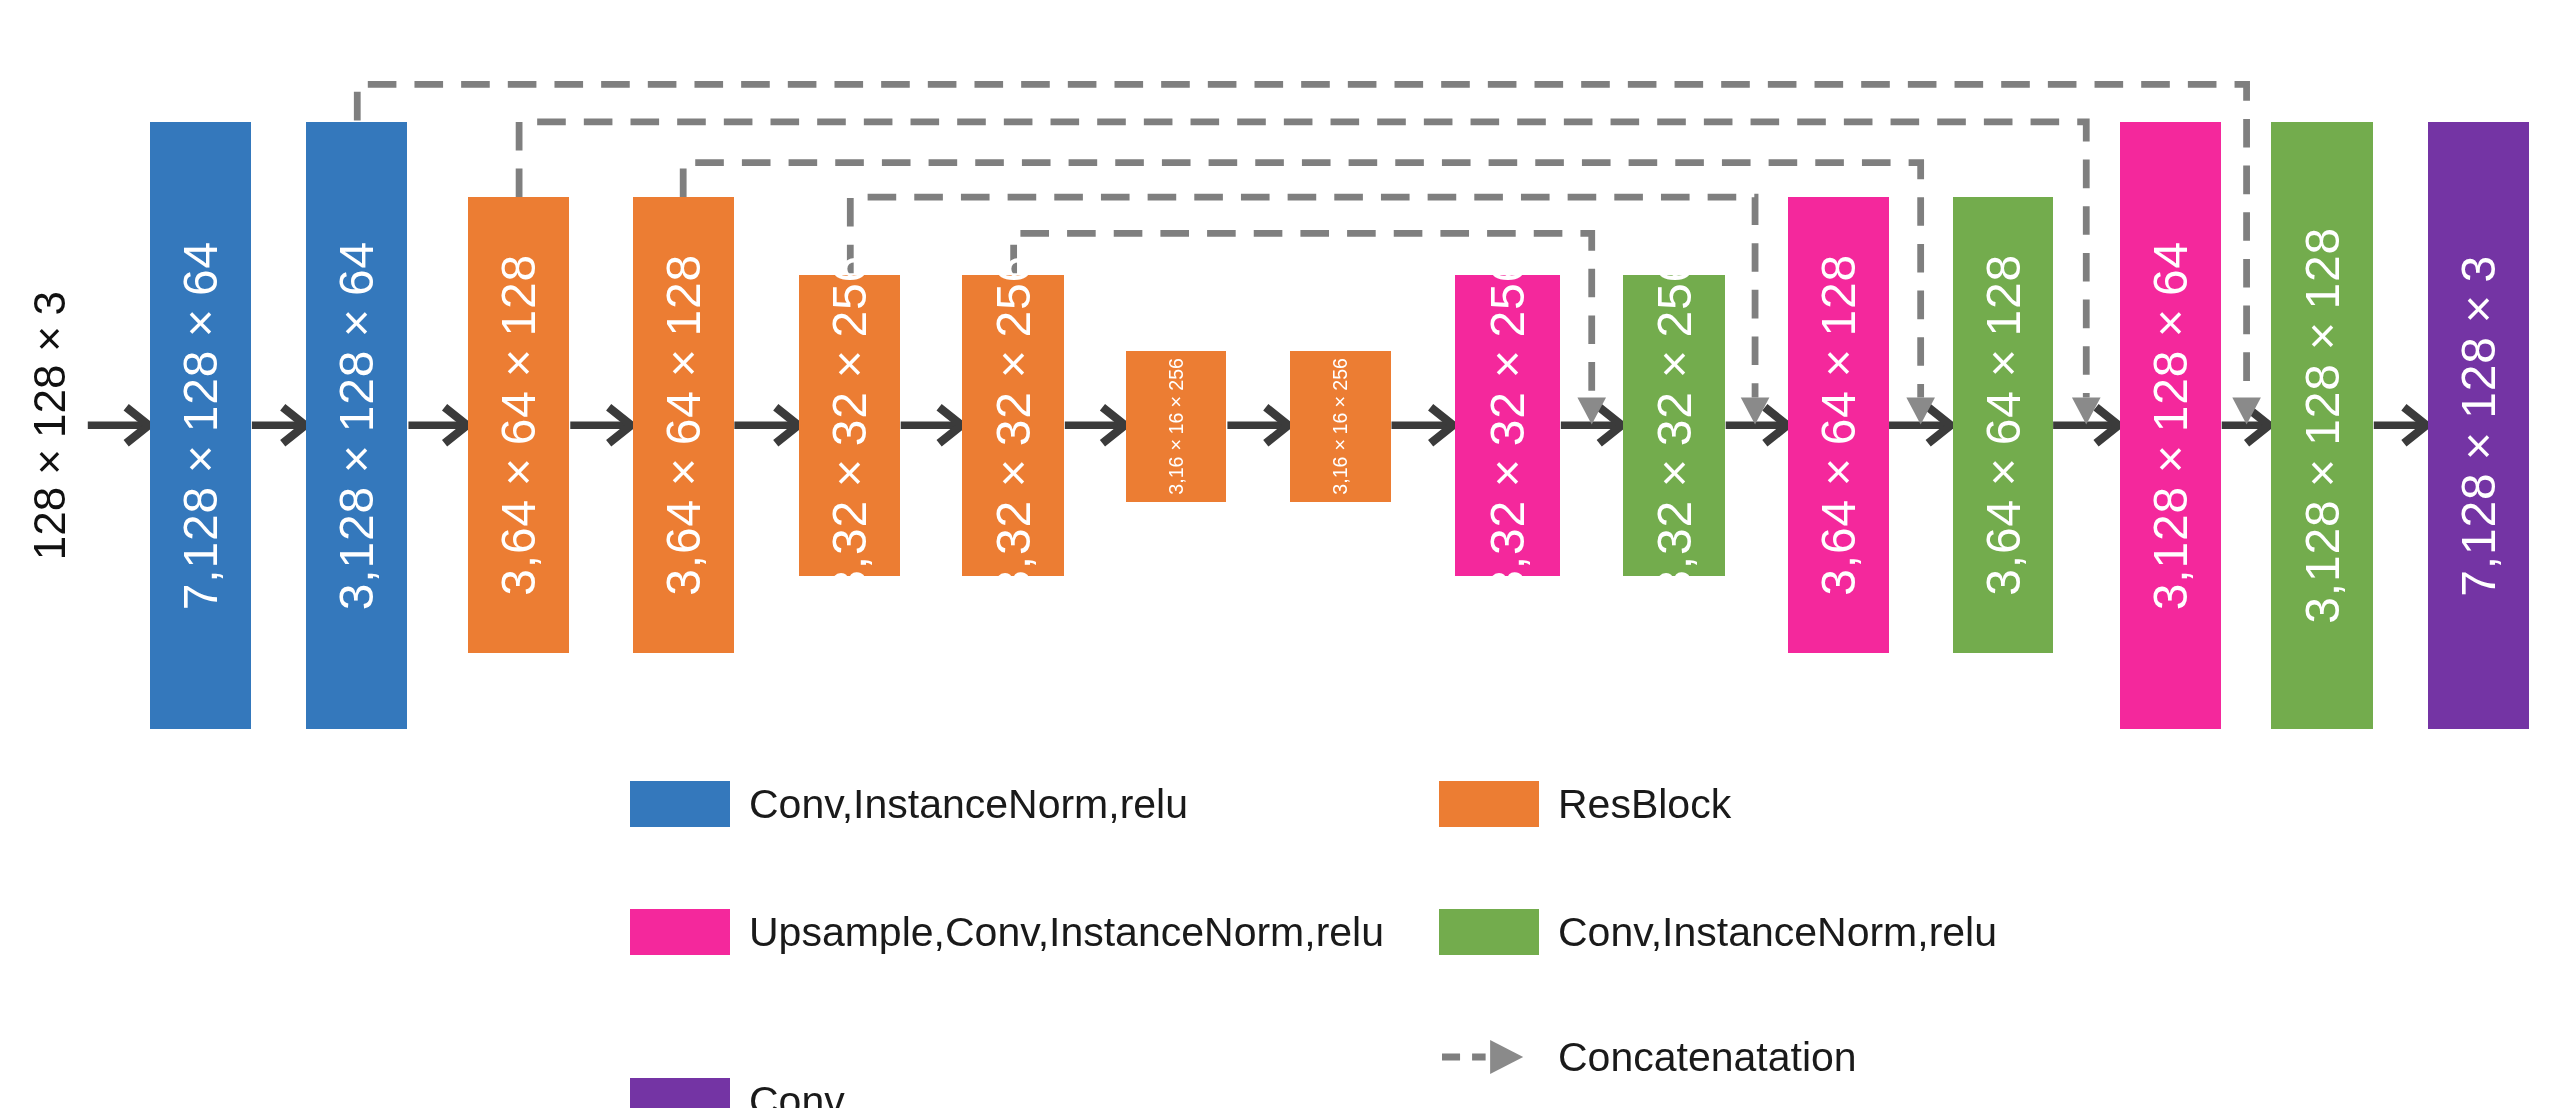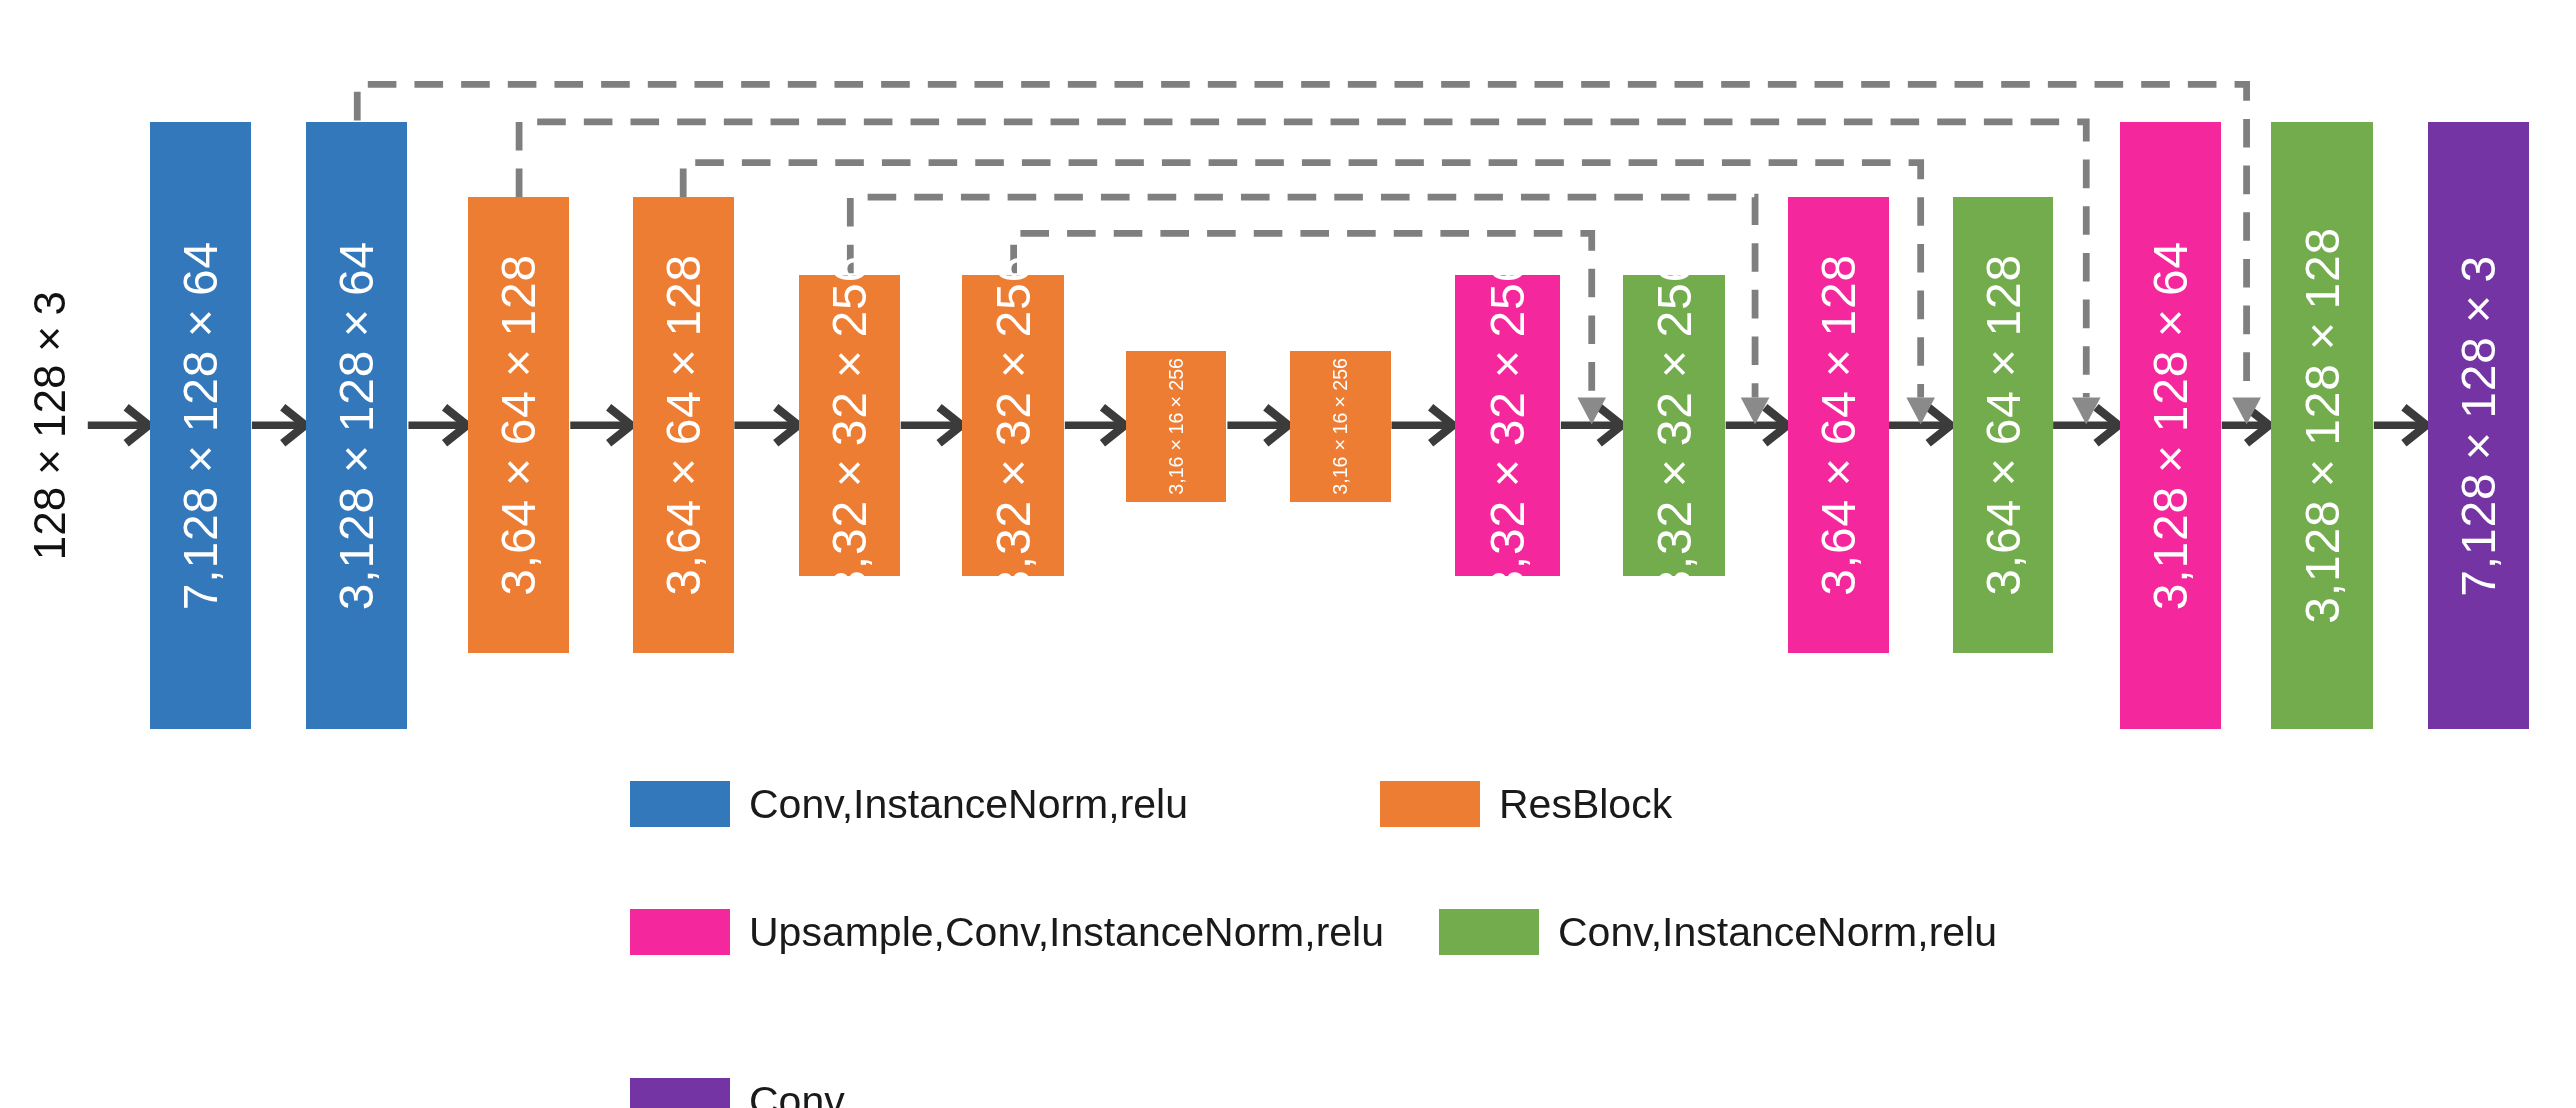--- a/index.html
+++ b/index.html
@@ -163,31 +163,38 @@
       <span class="lbl">3,128×128×128</span>
     </div>
   <div class="block purple" style="left:2428px;top:122px;width:101px;height:607px;">
       <span class="lbl">7,128×128×3</span>
     </div>
 
   <div class="legend-item" style="left:630px;top:781px;">
     <div class="swatch blue"></div>
     <span class="legend-label">Conv,InstanceNorm,relu</span>
   </div>
-  <div class="legend-item" style="left:1380px;top:781px;justify-content:flex-end;">
+  <div class="legend-item" style="left:1439px;top:781px;justify-content:flex-end;">
     <div class="swatch orange"></div>
     <span class="legend-label">ResBlock</span>
   </div>
   <div class="legend-item" style="left:630px;top:909px;">
     <div class="swatch pink"></div>
     <span class="legend-label">Upsample,Conv,InstanceNorm,relu</span>
   </div>
   <div class="legend-item" style="left:1439px;top:909px;">
     <div class="swatch green"></div>
     <span class="legend-label">Conv,InstanceNorm,relu</span>
   </div>
   <div class="legend-item" style="left:630px;top:1078px;">
     <div class="swatch purple"></div>
     <span class="legend-label">Conv</span>
   </div>
+  <div class="legend-item" style="left:1439px;top:1034px;">
+    <svg class="concat-glyph" viewBox="0 0 133 61" xmlns="http://www.w3.org/2000/svg">
+      <line x1="4" y1="30.5" x2="62" y2="30.5" stroke="var(--color-skip-gray)" stroke-width="9" stroke-dasharray="24 16"></line>
+      <path d="M68 8 V 53 L112 30.5 Z" fill="var(--color-arrowhead-gray)"></path>
+    </svg>
+    <span class="legend-label">Concatenatation</span>
+  </div>
 
 </div>
 
 
 </body></html>

